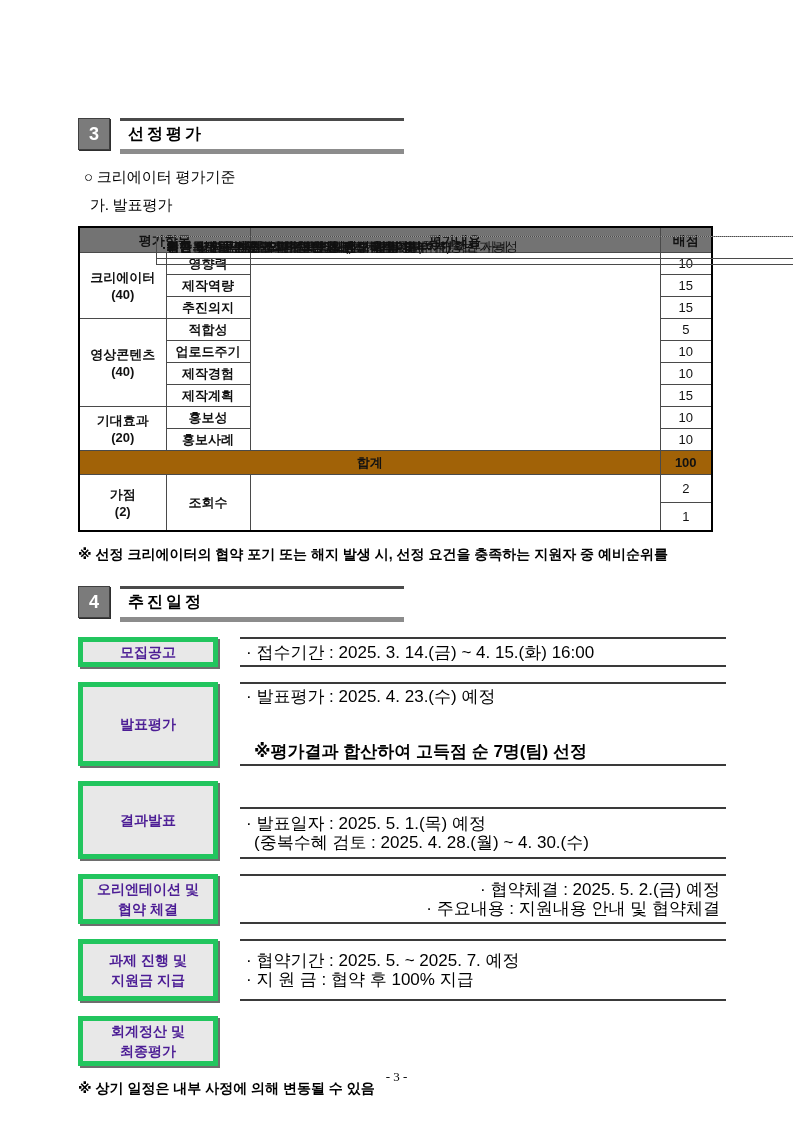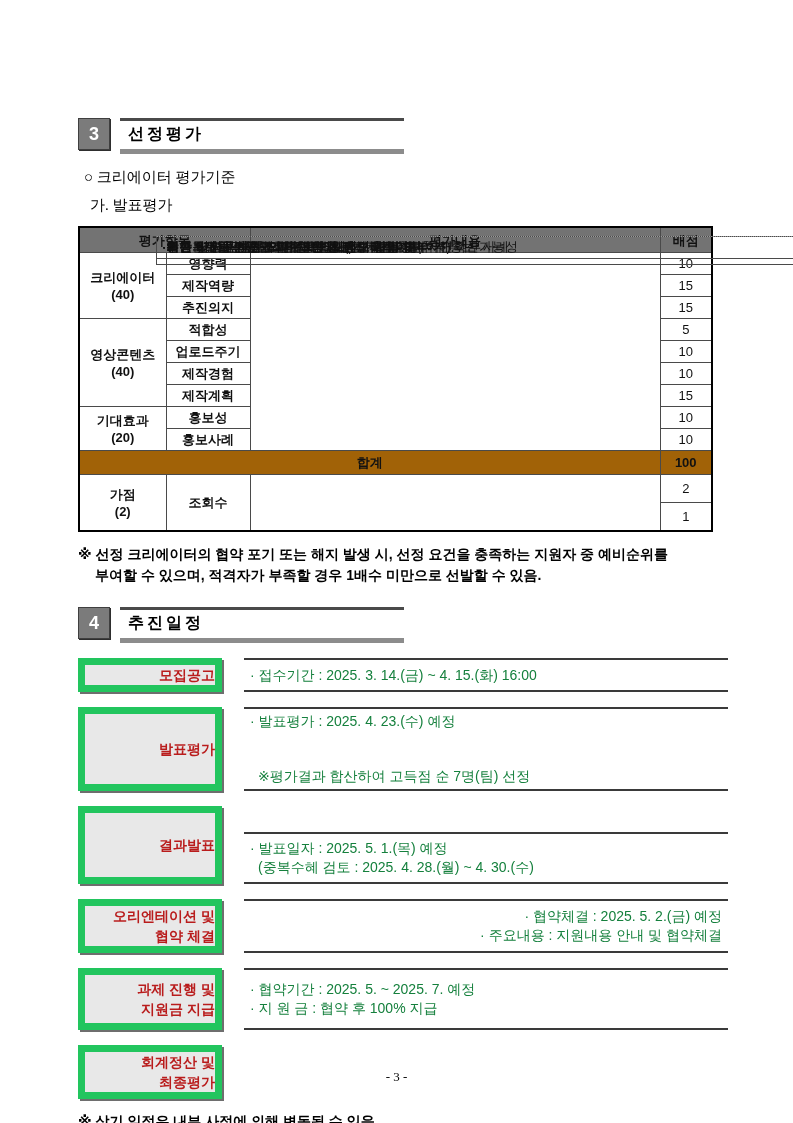--- a/index.html
+++ b/index.html
@@ -44,30 +44,30 @@
   
   .note{font-weight:bold;font-size:14px;line-height:21px;margin-top:12px;color:#000;}
   .note .l2{padding-left:17px;}
 
   .sec4{margin-top:21px;}
 
   
   .sched{margin-top:9px;}
   .sched-row{display:flex;align-items:stretch;margin-top:15px;}
   .sched-label{
-    width:130px;flex:0 0 auto;background:#e8e8e8;border:7px solid #22c55e;
-    box-shadow:2px 2px 0 #6e6e6e;display:flex;flex-direction:column;align-items:flex-end;
-    justify-content:center;font-weight:bold;font-size:14px;line-height:20px;color:#b91c1c;
+    width:130px;flex:0 0 auto;background:#e8e8e8;border:5px solid #22c55e;
+    box-shadow:2px 2px 0 #6e6e6e;display:flex;flex-direction:column;align-items:center;
+    justify-content:center;font-weight:bold;font-size:14px;line-height:20px;color:#4c1d95;
   }
   .sched-content{
     margin-left:22px;width:474px;border-top:2px solid #3a3a3a;border-bottom:2px solid #3a3a3a;
     display:flex;flex-direction:column;justify-content:center;
-    padding:3px 6px;font-size:14px;line-height:19px;color:#15803d;
-  }
-  .sched-content .bold{font-weight:normal;}
+    padding:3px 6px;font-size:17px;line-height:19px;color:#000000;
+  }
+  .sched-content .bold{font-weight:bold;}
   .sched-content .indent{padding-left:8px;}
   .r1 .sched-content{min-height:20px;}
   .r2 .sched-content{min-height:40px;gap:36px;}
   .r3 .sched-content{min-height:42px;margin-top:26px;}
   .r4 .sched-content{min-height:40px;text-align:right;}
   .r5 .sched-content{min-height:52px;}
   .r6 .sched-content{min-height:76px;}
 
   .footer-page{position:absolute;left:0;bottom:38px;width:100%;text-align:center;
     font-size:13px;color:#000;font-family:"Liberation Serif","DejaVu Serif",serif;}
@@ -178,21 +178,20 @@
       </tr>
       <tr class="dot bonusrow">
         <td class="content">·최근 3개월 평균 조회수 1천회 이상 1만 미만</td>
         <td class="score">1</td>
       </tr>
     </tbody>
       </table>
 
     <div class="note">
       <div>※ 선정 크리에이터의 협약 포기 또는 해지 발생 시, 선정 요건을 충족하는 지원자 중 예비순위를</div>
-      <div class="l2">부여할 수 있으며, 적격자가 부족할 경우 1배수 미만으로 선발할 수 있음.</div>
     </div>
 
     <div class="sec-header sec4">
       <div class="sec-badge">4</div>
       <div class="sec-title-wrap">
         <div class="sec-title">추진일정</div>
       </div>
     </div>
 
     <div class="sched">

